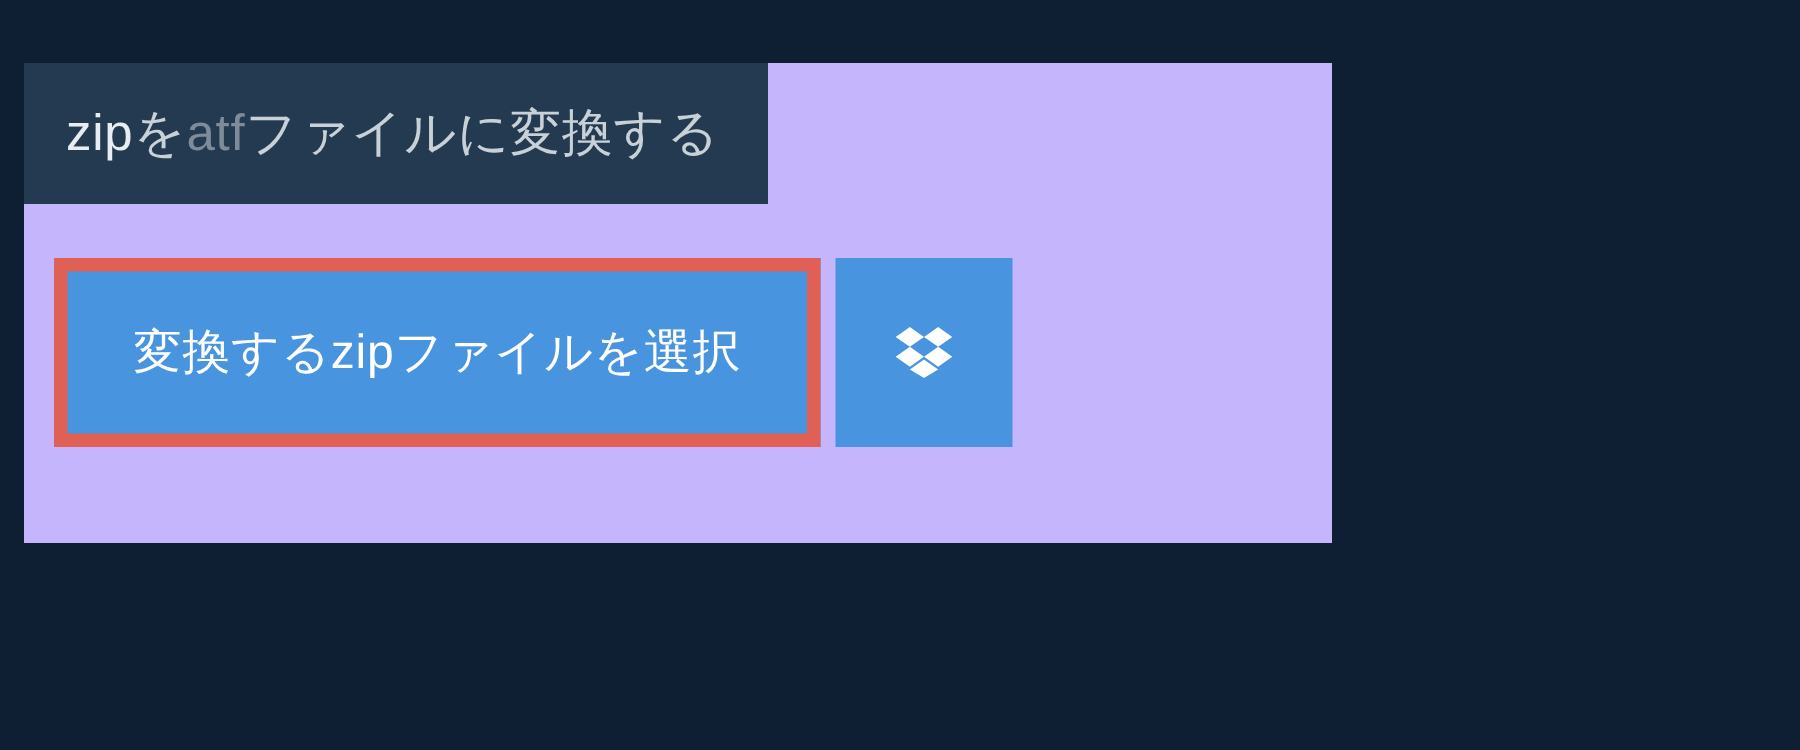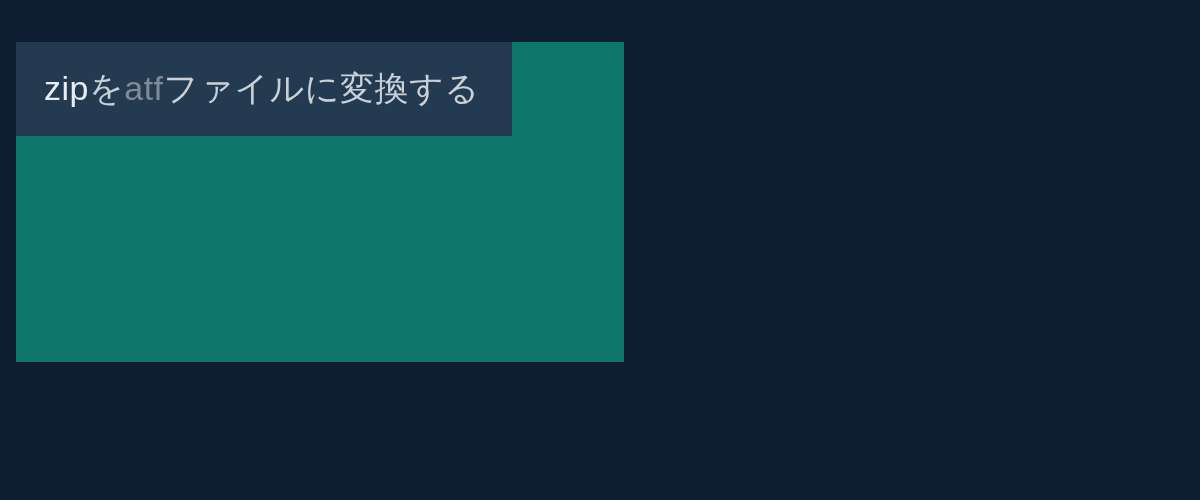--- a/index.html
+++ b/index.html
@@ -8,23 +8,23 @@
       box-sizing: border-box;
     }
     body {
       width: 1200px;
       height: 500px;
       background-color: #0f1f33;
       font-family: -apple-system, BlinkMacSystemFont, "Segoe UI", "Helvetica Neue", Arial, sans-serif;
       overflow: hidden;
     }
     .container {
-      background-color: #0f766e;
+      background-color: #c4b5fd;
       margin: 42px 0 0 16px;
-      width: 608px;
+      width: 872px;
       height: 320px;
     }
     .heading-box {
       background-color: #243a51;
       padding: 24px 32px 24px 28px;
       display: inline-block;
     }
     .heading-text {
       font-size: 34px;
       font-weight: 400;
@@ -77,13 +77,27 @@
   </style>
 </head>
 <body>
 
 <div class="container">
   <div class="heading-box">
     <div class="heading-text">
       <span class="h-zip">zip</span><span class="h-wo">を</span><span class="h-atf">atf</span><span class="h-rest">ファイルに変換する</span>
     </div>
   </div>
+  <div class="button-row">
+    <div class="select-button">
+      <span class="select-button-text">変換するzipファイルを選択</span>
+    </div>
+    <div class="dropbox-button">
+      <svg class="dropbox-icon" viewBox="0 0 40 36" fill="#ffffff">
+        <path d="M10 0 L20 7 L10 14 L0 7 Z"></path>
+        <path d="M30 0 L40 7 L30 14 L20 7 Z"></path>
+        <path d="M10 14 L20 21 L10 28 L0 21 Z"></path>
+        <path d="M30 14 L40 21 L30 28 L20 21 Z"></path>
+        <path d="M10 30 L20 23 L30 30 L20 36 Z"></path>
+      </svg>
+    </div>
+  </div>
 </div>
 
 </body></html>

